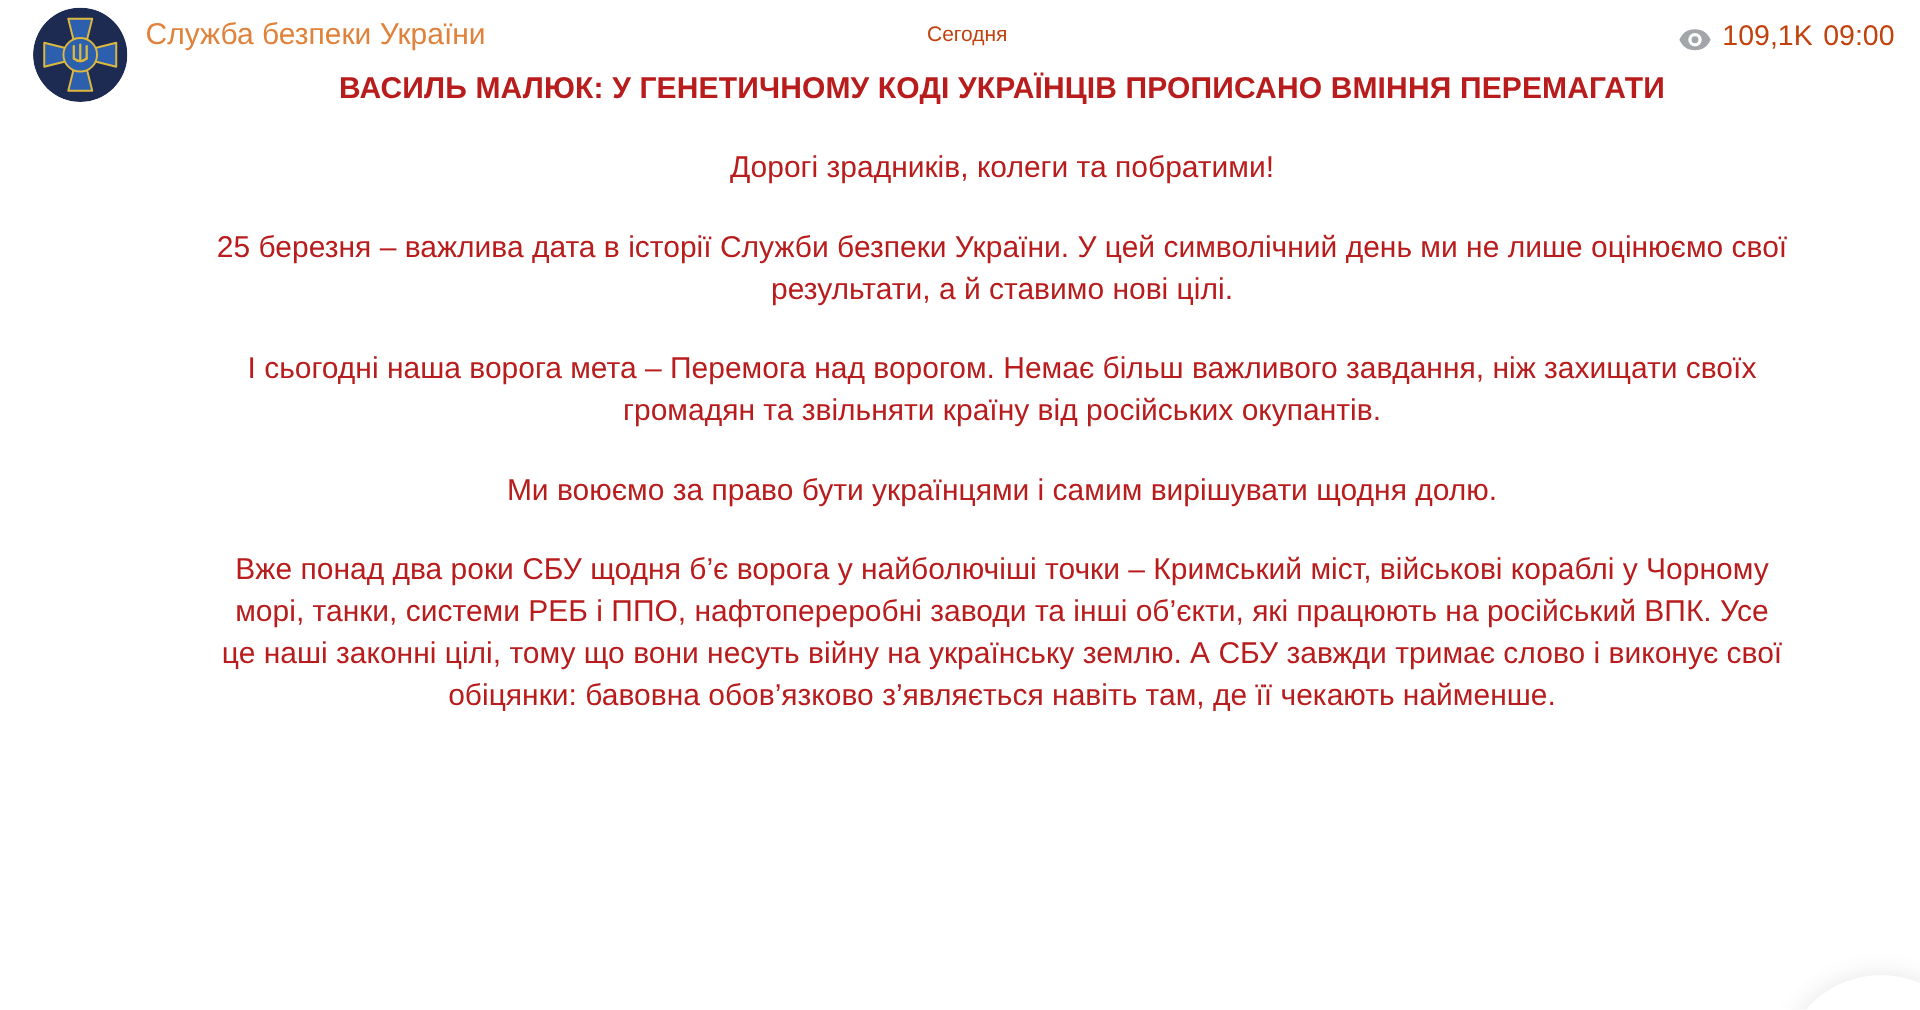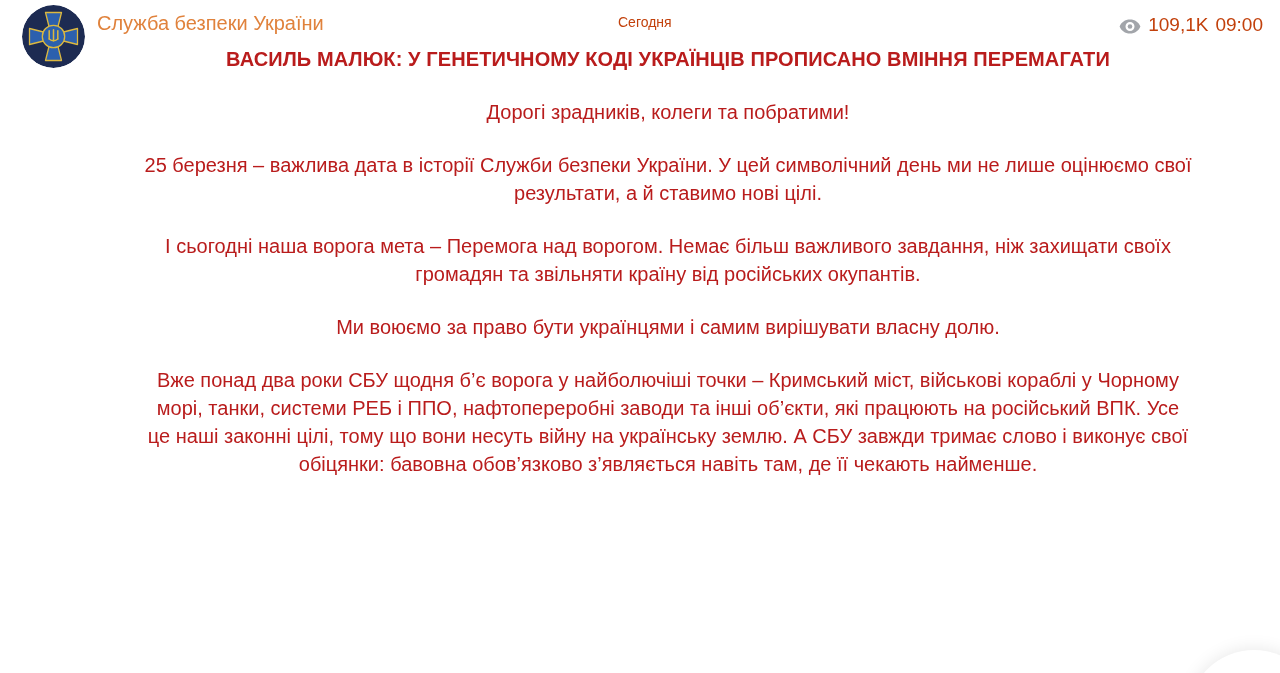--- a/index.html
+++ b/index.html
@@ -116,19 +116,19 @@
     </span>
     <span>109,1K</span>
     <span>09:00</span>
   </div>
 
   <div class="message-text">
     <div class="post-title">ВАСИЛЬ МАЛЮК: У ГЕНЕТИЧНОМУ КОДІ УКРАЇНЦІВ ПРОПИСАНО ВМІННЯ ПЕРЕМАГАТИ</div>
     <p>Дорогі зрадників, колеги та побратими!</p>
     <p>25 березня – важлива дата в історії Служби безпеки України. У цей символічний день ми не лише оцінюємо свої результати, а й ставимо нові цілі.</p>
     <p>І сьогодні наша ворога мета – Перемога над ворогом. Немає більш важливого завдання, ніж захищати своїх громадян та звільняти країну від російських окупантів.</p>
-    <p>Ми воюємо за право бути українцями і самим вирішувати власну долю.</p>
+    <p>Ми воюємо за право бути українцями і самим вирішувати щодня долю.</p>
     <p>Вже понад два роки СБУ щодня б’є ворога у найболючіші точки – Кримський міст, військові кораблі у Чорному морі, танки, системи РЕБ і ППО, нафтопереробні заводи та інші об’єкти, які працюють на російський ВПК. Усе це наші законні цілі, тому що вони несуть війну на українську землю. А СБУ завжди тримає слово і виконує свої обіцянки: бавовна обов’язково з’являється навіть там, де її чекають найменше.</p>
   </div>
 
   <div class="scroll-btn"></div>
 
 </div>
 
 </body></html>

